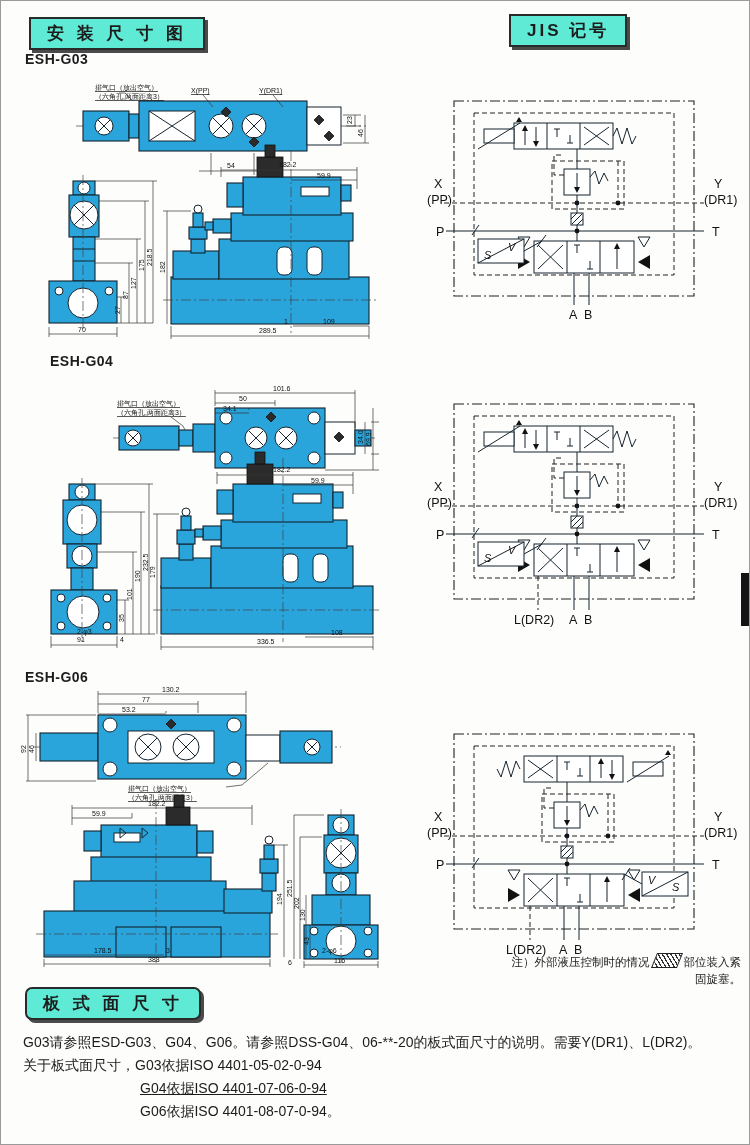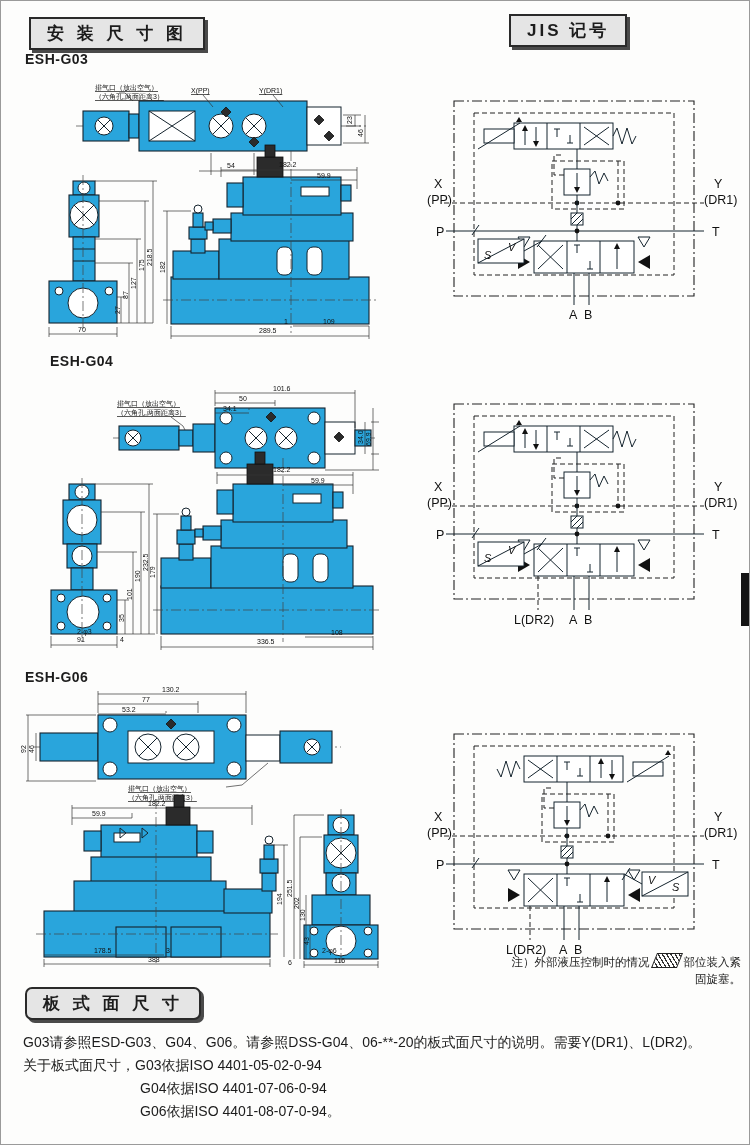--- a/index.html
+++ b/index.html
@@ -1,19 +1,19 @@
 <!DOCTYPE html>
 <html><head>
 <meta charset="utf-8">
 <style>
   html,body{margin:0;padding:0;background:#e8e8e8;}
   .page{position:relative;width:750px;height:1145px;background:#fdfdfc;margin:0 auto;
         border:1px solid #9a9a9a;box-sizing:border-box;overflow:hidden;
         font-family:"Liberation Sans",sans-serif;color:#1c1c1c;}
-  .hdr-box{position:absolute;background:#e5e5e5;border:2px solid #2a2a2a;
+  .hdr-box{position:absolute;background:#5eead4;border:2px solid #2a2a2a;
            box-shadow:3px 3px 0 #4a4a4a;padding:3px 16px;font-size:17px;font-weight:bold;
            letter-spacing:4px;white-space:nowrap;}
   .model-label{position:absolute;font-size:14px;font-weight:bold;letter-spacing:.5px;}
   svg{position:absolute;overflow:visible;}
   svg text{font-family:"Liberation Sans",sans-serif;fill:#111;}
   .bl{fill:#29a5dc;stroke:#15242e;stroke-width:1.1;}
   .blk{fill:#2b2b2b;stroke:#111;stroke-width:.8;}
   .wh{fill:#ffffff;stroke:#15242e;stroke-width:1;}
   .ln{stroke:#15242e;stroke-width:1;fill:none;}
   .dim{stroke:#333;stroke-width:.7;fill:none;}
@@ -656,17 +656,17 @@
 
   <div class="note" style="left:448px;top:952px;width:292px;">
     <span>注）外部液压控制时的情况</span><span class="hatch"></span><span>部位装入紧</span><br>
     <span style="padding-left:24px;">固旋塞。</span>
   </div>
 
   <div class="hdr-box" style="left:24px;top:986px;border-radius:7px;">板 式 面 尺 寸</div>
   <div class="footer-text" style="left:22px;top:1030px;width:716px;">
     <div>G03请参照ESD-G03、G04、G06。请参照DSS-G04、06-**-20的板式面尺寸的说明。需要Y(DR1)、L(DR2)。</div>
     <div>关于板式面尺寸，G03依据ISO 4401-05-02-0-94</div>
-    <div style="padding-left:117px;">G04依据ISO 4401-07-06-0-94</div>
+    <div style="padding-left:117px;text-decoration:underline;">G04依据ISO 4401-07-06-0-94</div>
     <div style="padding-left:117px;">G06依据ISO 4401-08-07-0-94。</div>
   </div>
 
 </div>
 
 </body></html>

